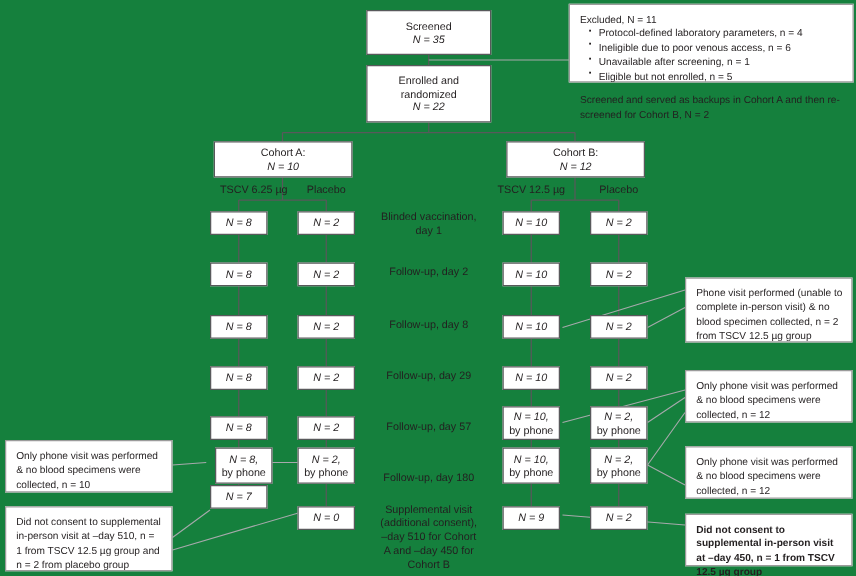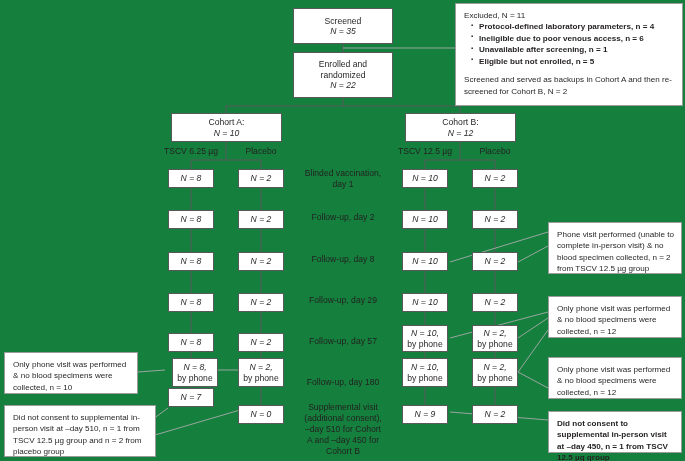--- a/index.html
+++ b/index.html
@@ -55,21 +55,20 @@
     text-align: left;
   }
   .note-box ul {
     margin: 0;
     padding: 0 0 0 9px;
     list-style: none;
   }
   .note-box ul li {
     position: relative;
     padding-left: 6px;
-    font-weight: bold;
   }
   .note-box ul li::before {
     content: "\25AA";
     position: absolute;
     left: -2px;
     top: -0.5px;
     font-size: 6px;
     color: #231f20;
   }
   .note-gap {
@@ -188,21 +187,21 @@
   </div>
 
   <div class="box hdr-box" style="left:293px; top:52px; width:100px; height:46px;">
     <div class="box-inner">
       <span>Enrolled and</span><br>
       <span>randomized</span><br>
       <i>N = 22</i>
     </div>
   </div>
 
-  <div class="box note-box" style="left:455px; top:3px; width:228px; height:103px;">
+  <div class="box note-box" style="left:455px; top:3px; width:228px; height:63px;">
     <div class="box-inner">
       <div>Excluded, N = 11</div>
       <ul>
         <li>Protocol-defined laboratory parameters, n = 4</li>
         <li>Ineligible due to poor venous access, n = 6</li>
         <li>Unavailable after screening, n = 1</li>
         <li>Eligible but not enrolled, n = 5</li>
       </ul>
       <div class="note-gap"></div>
       <div>Screened and served as backups in Cohort A and then re-screened for Cohort B, N = 2</div>
@@ -216,21 +215,21 @@
     </div>
   </div>
 
   <div class="box hdr-box" style="left:405px; top:113px; width:111px; height:29px;">
     <div class="box-inner">
       <span>Cohort B:</span><br>
       <i>N = 12</i>
     </div>
   </div>
 
-  <div class="armlabel" style="left:143px; top:146px; width:96px;">TSCV 6.25 µg</div>
+  <div class="armlabel" style="left:155px; top:146px; width:96px;">TSCV 6.25 µg</div>
   <div class="armlabel" style="left:231px; top:146px; width:60px;">Placebo</div>
   <div class="armlabel" style="left:377px; top:146px; width:96px;">TSCV 12.5 µg</div>
   <div class="armlabel" style="left:465px; top:146px; width:60px;">Placebo</div>
 
   <div id="count-boxes">
       <div class="box n-box" style="left: 168px; top: 169px; width: 46px; height: 19px;">
         <div class="box-inner"><i>N = 8</i></div>
       </div>
       <div class="box n-box" style="left: 168px; top: 210px; width: 46px; height: 19px;">
         <div class="box-inner"><i>N = 8</i></div>
@@ -338,17 +337,17 @@
   </div>
 
   <div class="box note-box" style="left:548px; top:411px; width:134px; height:42px;font-weight:bold;">
     <div class="box-inner">Did not consent to supplemental in-person visit at –day 450, n = 1 from TSCV 12.5 µg group</div>
   </div>
 
   <div class="box note-box" style="left:4px; top:352px; width:134px; height:42px;">
     <div class="box-inner">Only phone visit was performed &amp; no blood specimens were collected, n = 10</div>
   </div>
 
-  <div class="box note-box" style="left:4px; top:405px; width:152px; height:52px;">
+  <div class="box note-box" style="left:4px; top:405px; width:134px; height:52px;">
     <div class="box-inner">Did not consent to supplemental in-person visit at –day 510, n = 1 from TSCV 12.5 µg group  and n = 2 from placebo group</div>
   </div>
 
 </div>
 
 </body></html>

